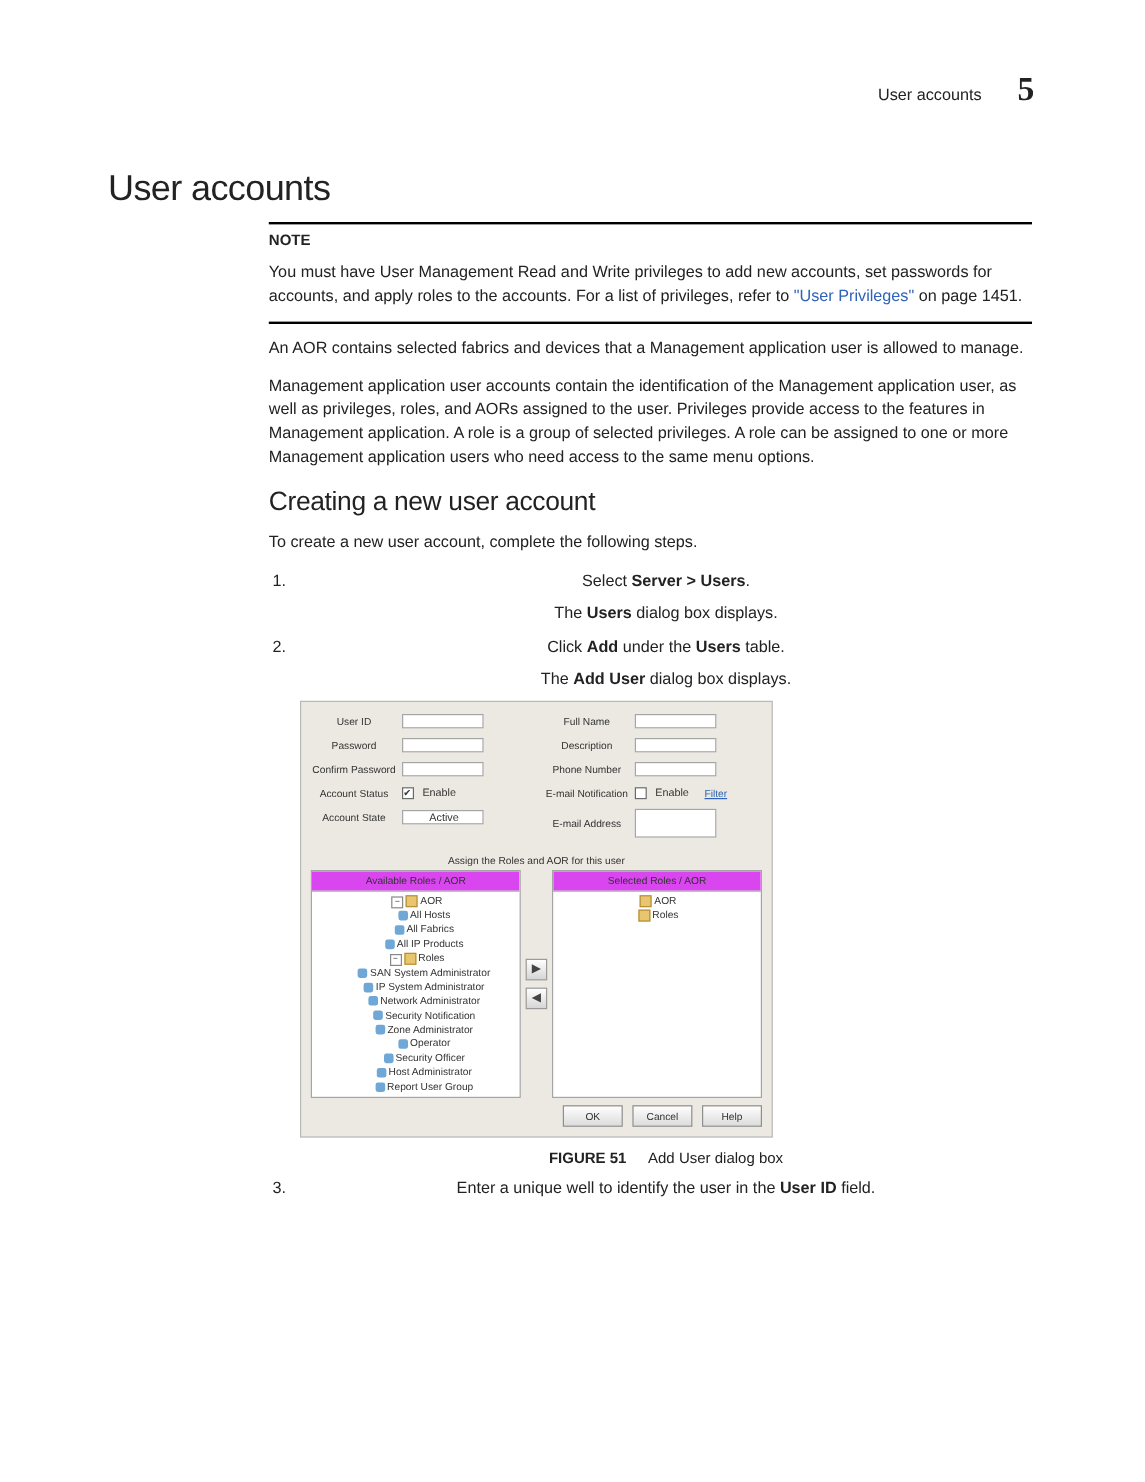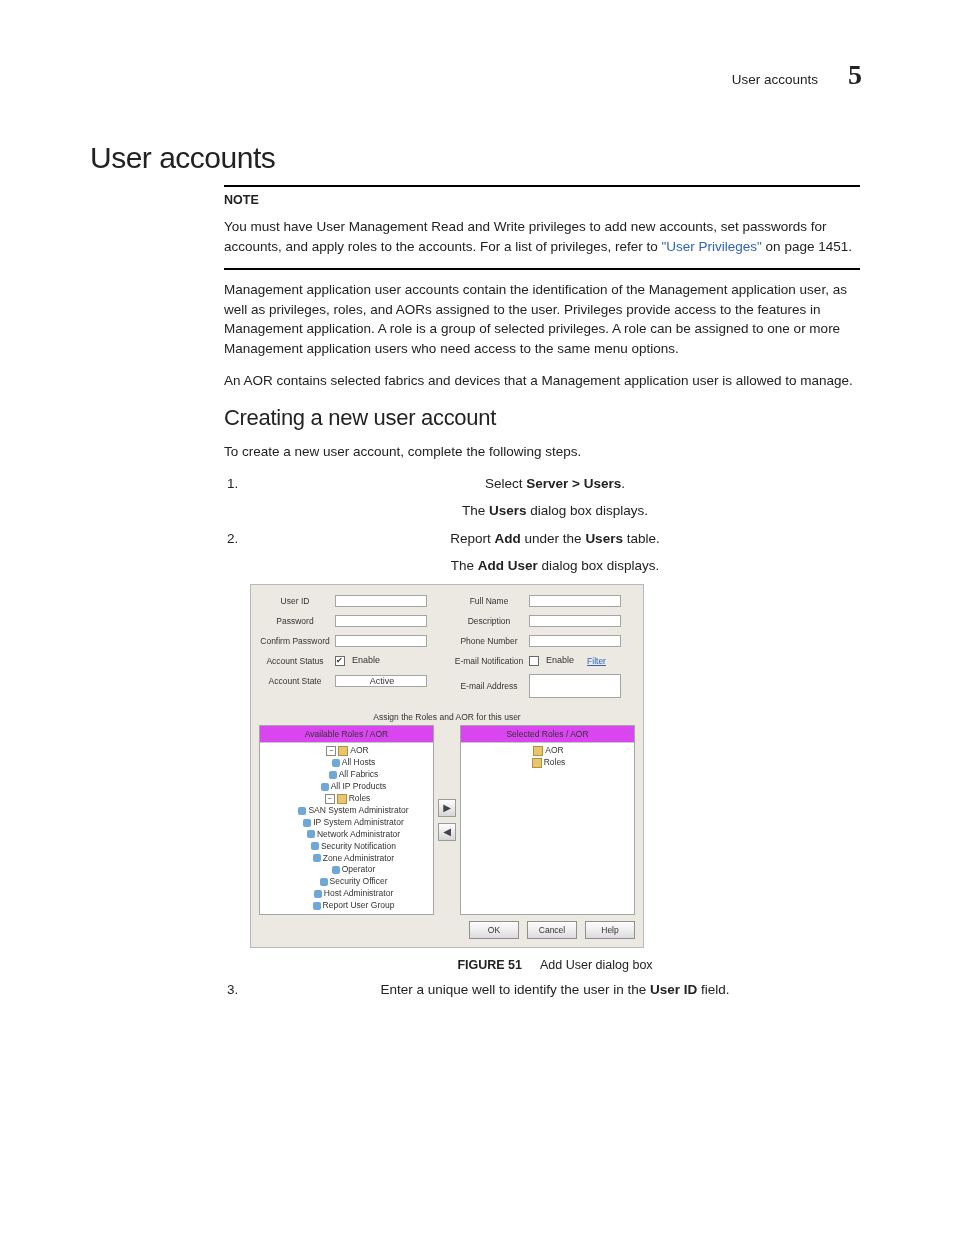--- a/index.html
+++ b/index.html
@@ -70,21 +70,21 @@
     color:#333;
     margin:8px 0 2px 0;
     padding:6px 8px 8px 8px;
     font-family:Tahoma,Arial,sans-serif;
   }
   .dialog .row{ display:flex; align-items:center; gap:4px; margin:3px 0; min-height:14px;}
   .dialog .col{ display:flex; flex-direction:column; }
   .dialog .cols{ display:flex; gap:12px;}
   .dialog .cols > .col{ flex:1 1 0; }
   .dialog .lbl{ width:72px; display:inline-block; font-size:8.5px; }
-  .inp{ display:inline-block; height:12px; background:#fff; border:1px solid #a5a5a5; width:92px; box-sizing:border-box;}
+  .inp{ display:inline-block; height:12px; background:#fff; border:1px solid #a5a5a5; width:68px; box-sizing:border-box;}
   .chk{ display:inline-block; width:10px; height:10px; border:1px solid #6a6a6a; background:#fff; vertical-align:middle; margin-right:3px; position:relative; box-sizing:border-box;}
   .chk.on::after{ content:'✔'; position:absolute; font-size:8px; top:-2px; left:0; color:#333;}
   .linkblue{ color:#2e63b7; text-decoration:underline; font-size:8.5px;}
   .section-lbl{ margin-top:10px; font-size:8.5px;}
   .dual{
     display:flex; gap:4px; margin-top:2px; height:190px;
   }
   .listbox{
     flex:1 1 0;
     background:#fff;
@@ -122,35 +122,35 @@
 <h1>User accounts</h1>
 
 <div class="indent">
   <div class="hr-top"></div>
   <div class="note-label">NOTE</div>
   <p>
     <span>You must have User Management Read and Write privileges to add new accounts, set passwords for accounts, and apply roles to the accounts. For a list of privileges, refer to </span><a class="link" href="#">"User Privileges"</a><span> on page 1451.</span>
   </p>
   <div class="hr-bot"></div>
 
+  <p>An AOR contains selected fabrics and devices that a Management application user is allowed to manage.</p>
   <p>Management application user accounts contain the identification of the Management application user, as well as privileges, roles, and AORs assigned to the user. Privileges provide access to the features in Management application. A role is a group of selected privileges. A role can be assigned to one or more Management application users who need access to the same menu options.</p>
-  <p>An AOR contains selected fabrics and devices that a Management application user is allowed to manage.</p>
 
   <h2>Creating a new user account</h2>
   <p>To create a new user account, complete the following steps.</p>
 
   <ol class="steps">
     <li>
       <span>Select </span><span class="bold">Server &gt; Users</span><span>.</span>
       <div class="sub">
         <span>The </span><span class="bold">Users</span><span> dialog box displays.</span>
       </div>
     </li>
     <li>
-      <span>Report </span><span class="bold">Add</span><span> under the </span><span class="bold">Users</span><span> table.</span>
+      <span>Click </span><span class="bold">Add</span><span> under the </span><span class="bold">Users</span><span> table.</span>
       <div class="sub">
         <span>The </span><span class="bold">Add User</span><span> dialog box displays.</span>
       </div>
 
       
       <div class="dialog">
         <div class="cols">
           <div class="col">
             <div class="row">
                 <span class="lbl">User ID</span>

